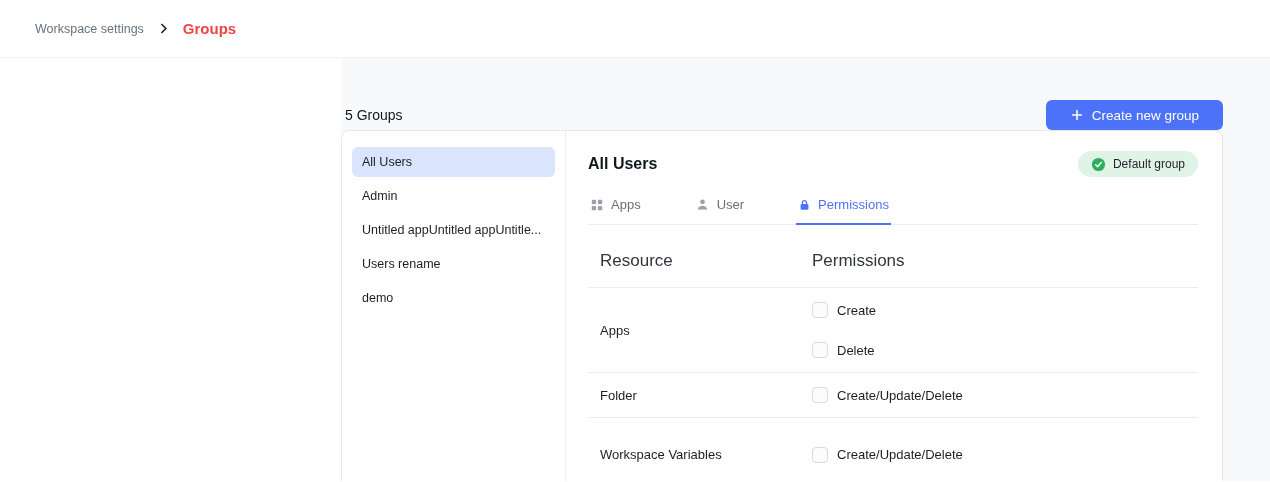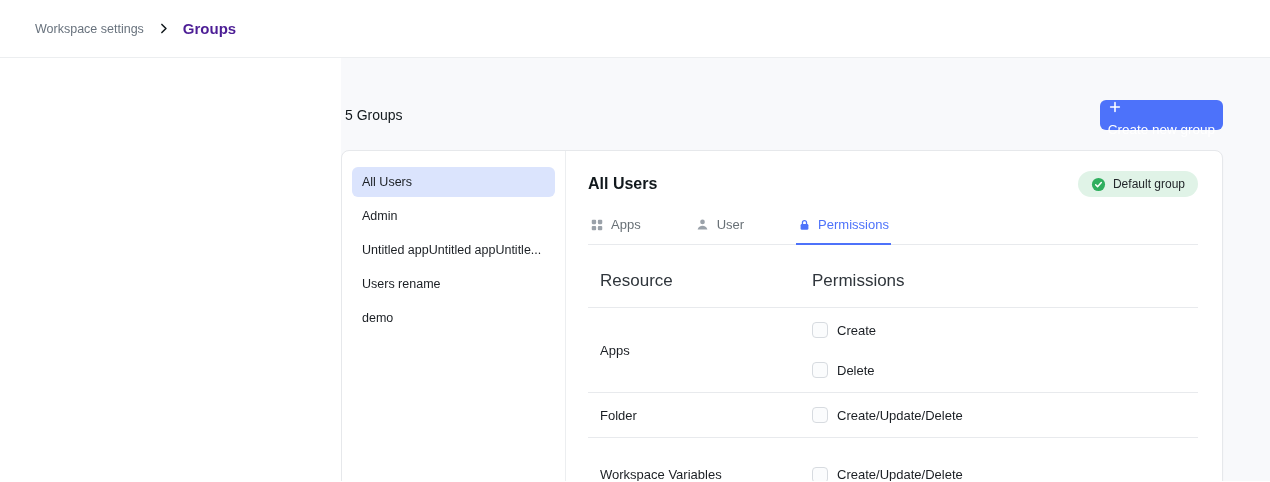--- a/index.html
+++ b/index.html
@@ -16,39 +16,39 @@
     --line:#e8eaed;
   }
 
   
   .topbar {
     height:58px; background:#fff; border-bottom:1px solid #eceef0;
     display:flex; align-items:center; padding-left:35px;
   }
   .breadcrumb { display:flex; align-items:center; gap:13px; }
   .crumb-parent { font-size:12.5px; color:#68727d; cursor:pointer; }
-  .crumb-current { font-size:15px; font-weight:700; color:#4c1d95; }
+  .crumb-current { font-size:15px; font-weight:700; color:#ef4444; }
 
   
   .main { display:flex; height:423px; }
   .left-panel { width:341px; background:#ffffff; flex:none; }
   .workarea {
     flex:1; background:#f8f9fb; padding:42px 47px 0 0; overflow:hidden;
   }
 
   .toolbar-row {
     display:flex; align-items:center; justify-content:space-between;
-    height:30px; margin-bottom:20px; padding-left:4px;
+    height:30px; padding-left:4px;
   }
   .groups-count { font-size:14px; font-weight:500; color:#11181c; }
   .create-btn {
-    display:inline-flex; gap:8px;
+    display:inline-flex; align-items:center; gap:8px;
     background:var(--accent); color:#fff; border:none; border-radius:6px;
-    height:30px; padding:0 8px; font-size:13.5px; font-weight:500;
-    font-family:inherit; cursor:pointer;flex-direction:column;
+    height:30px; padding:0 24px; font-size:13.5px; font-weight:500;
+    font-family:inherit; cursor:pointer;
   }
 
   
   .card {
     width:882px; min-height:560px; background:#fff;
     border:1px solid #e6e8eb; border-radius:8px;
     display:flex; overflow:hidden;
     box-shadow:0 1px 2px rgba(16,24,40,.03);
   }
   .group-list {

